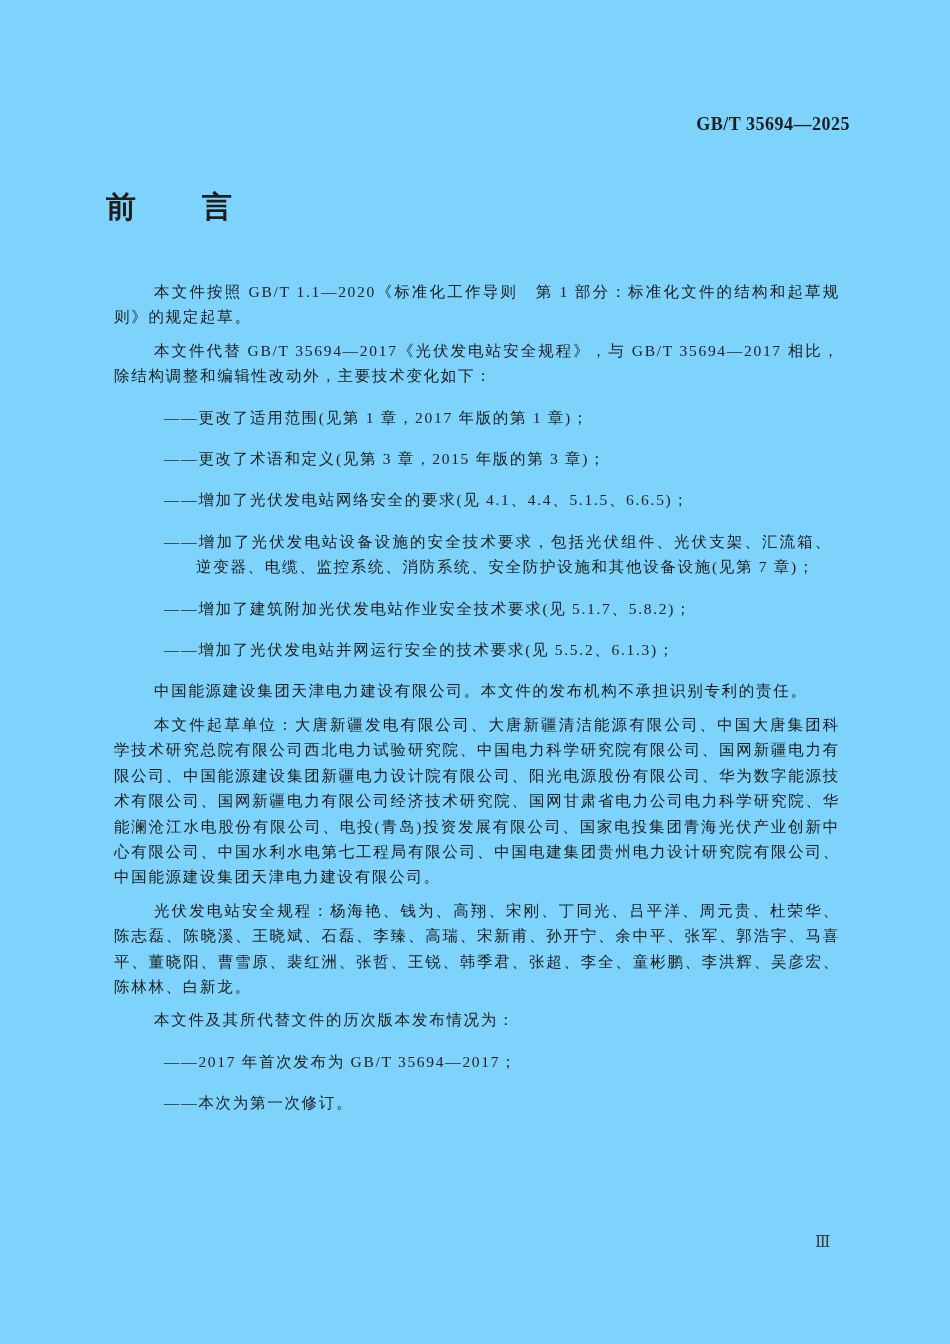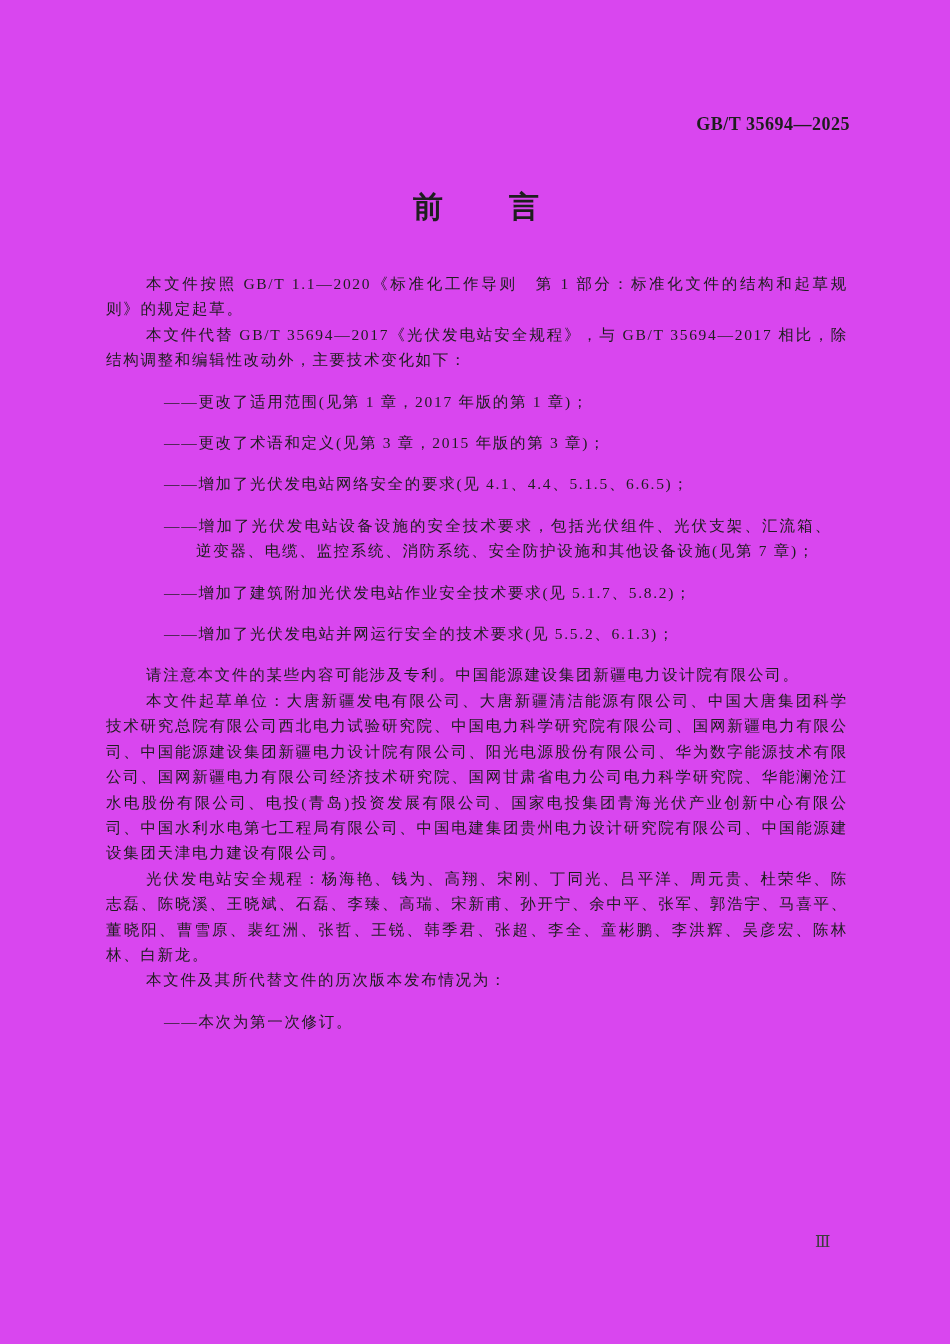--- a/index.html
+++ b/index.html
@@ -4,59 +4,58 @@
 <style>
   html, body {
     margin: 0;
     padding: 0;
     background: #e8e8e8;
   }
   .page {
     position: relative;
     width: 950px;
     height: 1344px;
-    background: #d946ef;
+    background: #7dd3fc;
     font-family: "Liberation Serif", "DejaVu Serif", serif;
     color: #1e1e1e;
     overflow: hidden;
     text-decoration: underline;
   }
   .header-code {
     position: absolute;
     top: 114px;
     right: 100px;
     font-size: 18px;
     font-weight: 700;
     letter-spacing: 0.5px;
     white-space: nowrap;
   }
   .doc-title {
     position: absolute;
     top: 188px;
     left: 106px;
     width: 742px;
     margin: 0;
-    text-align: center;
     font-size: 30px;
     font-weight: 700;
     letter-spacing: 2px;
     line-height: 38px;
   }
   .body-text {
     position: absolute;
     top: 271px;
     left: 106px;
     width: 742px;
     font-size: 15.5px;
     letter-spacing: 1.7px;
     line-height: 25.4px;
     text-align: justify;
   }
   .body-text p.para {
-    margin: 0;
+    margin: 8px;
     text-indent: 40px;
   }
   .body-text .dash-item {
     margin: 16px;
     padding-left: 74px;
     text-indent: -32px;
     text-align: justify;
   }
   .page-number {
     position: absolute;
@@ -81,28 +80,29 @@
 
     <p class="para">本文件代替 GB/T 35694—2017《光伏发电站安全规程》，与 GB/T 35694—2017 相比，除结构调整和编辑性改动外，主要技术变化如下：</p>
 
     <div class="dash-item">——更改了适用范围(见第 1 章，2017 年版的第 1 章)；</div>
     <div class="dash-item">——更改了术语和定义(见第 3 章，2015 年版的第 3 章)；</div>
     <div class="dash-item">——增加了光伏发电站网络安全的要求(见 4.1、4.4、5.1.5、6.6.5)；</div>
     <div class="dash-item">——增加了光伏发电站设备设施的安全技术要求，包括光伏组件、光伏支架、汇流箱、逆变器、电缆、监控系统、消防系统、安全防护设施和其他设备设施(见第 7 章)；</div>
     <div class="dash-item">——增加了建筑附加光伏发电站作业安全技术要求(见 5.1.7、5.8.2)；</div>
     <div class="dash-item">——增加了光伏发电站并网运行安全的技术要求(见 5.5.2、6.1.3)；</div>
 
-    <p class="para">请注意本文件的某些内容可能涉及专利。中国能源建设集团新疆电力设计院有限公司。</p>
+    <p class="para">中国能源建设集团天津电力建设有限公司。本文件的发布机构不承担识别专利的责任。</p>
 
 
     <p class="para">本文件起草单位：大唐新疆发电有限公司、大唐新疆清洁能源有限公司、中国大唐集团科学技术研究总院有限公司西北电力试验研究院、中国电力科学研究院有限公司、国网新疆电力有限公司、中国能源建设集团新疆电力设计院有限公司、阳光电源股份有限公司、华为数字能源技术有限公司、国网新疆电力有限公司经济技术研究院、国网甘肃省电力公司电力科学研究院、华能澜沧江水电股份有限公司、电投(青岛)投资发展有限公司、国家电投集团青海光伏产业创新中心有限公司、中国水利水电第七工程局有限公司、中国电建集团贵州电力设计研究院有限公司、中国能源建设集团天津电力建设有限公司。</p>
 
     <p class="para">光伏发电站安全规程：杨海艳、钱为、高翔、宋刚、丁同光、吕平洋、周元贵、杜荣华、陈志磊、陈晓溪、王晓斌、石磊、李臻、高瑞、宋新甫、孙开宁、余中平、张军、郭浩宇、马喜平、董晓阳、曹雪原、裴红洲、张哲、王锐、韩季君、张超、李全、童彬鹏、李洪辉、吴彦宏、陈林林、白新龙。</p>
 
     <p class="para">本文件及其所代替文件的历次版本发布情况为：</p>
 
+    <div class="dash-item">——2017 年首次发布为 GB/T 35694—2017；</div>
     <div class="dash-item">——本次为第一次修订。</div>
 
   </div>
 
   <div class="page-number">Ⅲ</div>
 
 </div>
 
 </body></html>

